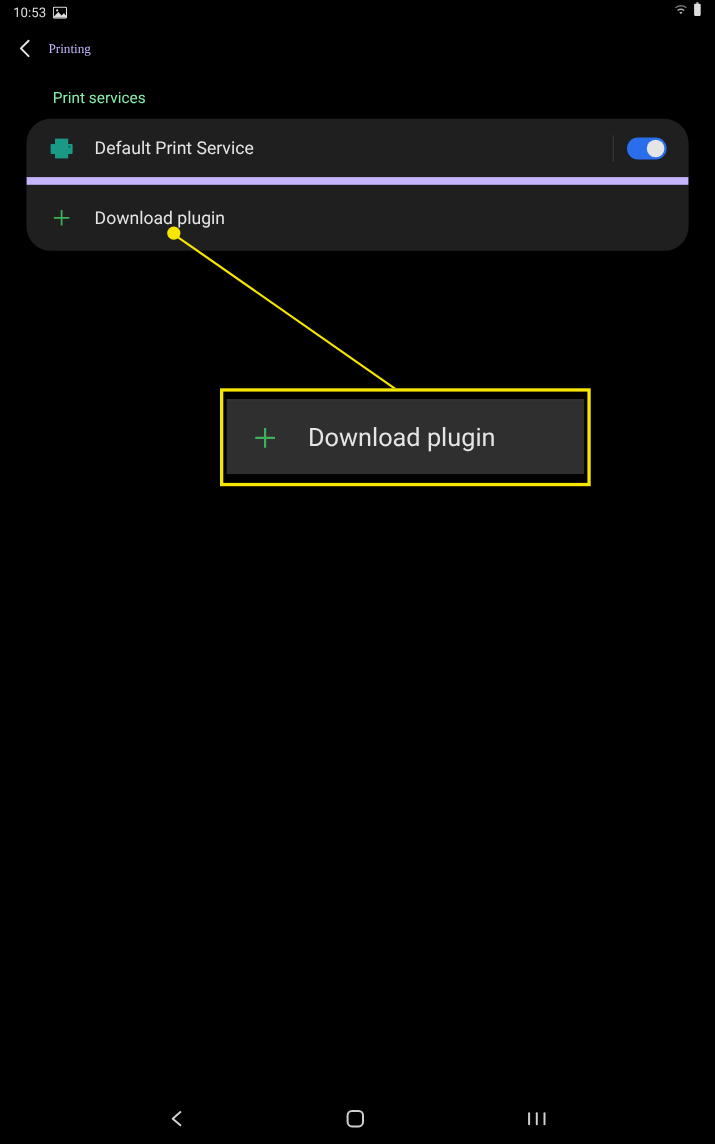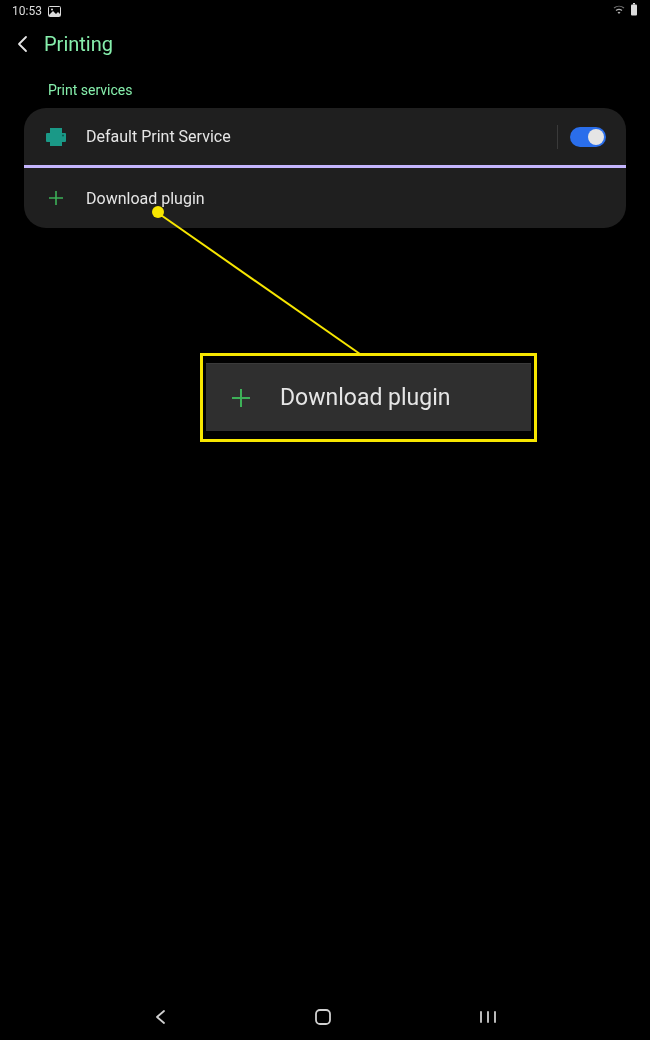--- a/index.html
+++ b/index.html
@@ -14,21 +14,21 @@
       font-family: -apple-system, BlinkMacSystemFont, 'Segoe UI', Roboto, sans-serif;
       color: #e5e5e5;
       position: relative;
       overflow: hidden;
     }
 
     
     .status-bar {
       display: flex;
       justify-content: space-between;
-      align-items: center;
+      align-items: flex-end;
       padding: 4px 12px;
       height: 22px;
       font-size: 12px;
       color: #dcdcdc;
     }
     .status-left {
       display: flex;
       align-items: center;
       gap: 6px;
     }
@@ -49,23 +49,24 @@
       gap: 16px;
       height: 44px;
     }
     .back-arrow {
       color: #e5e5e5;
       display: inline-flex;
       align-items: center;
       justify-content: center;
     }
     .header-title {
-      font-size: 20px;
+      font-size: 12px;
       font-weight: 400;
-      color: #86efac;
+      color: #c4b5fd;
+      font-family: Liberation Serif, serif;
     }
 
     
     .section-label {
       color: #86efac;
       font-size: 14px;
       padding: 16px 0 10px 48px;
     }
 
     
@@ -75,21 +76,21 @@
       margin: 0 24px;
       overflow: hidden;
     }
     .card-row {
       display: flex;
       align-items: center;
       padding: 14px 20px;
       min-height: 60px;
     }
     .card-row.divider {
-      border-bottom: 3px solid #c4b5fd;
+      border-bottom: 7px solid #c4b5fd;
     }
     .row-icon {
       width: 24px;
       display: flex;
       align-items: center;
       justify-content: center;
       margin-right: 18px;
     }
     .row-text {
       flex: 1;

